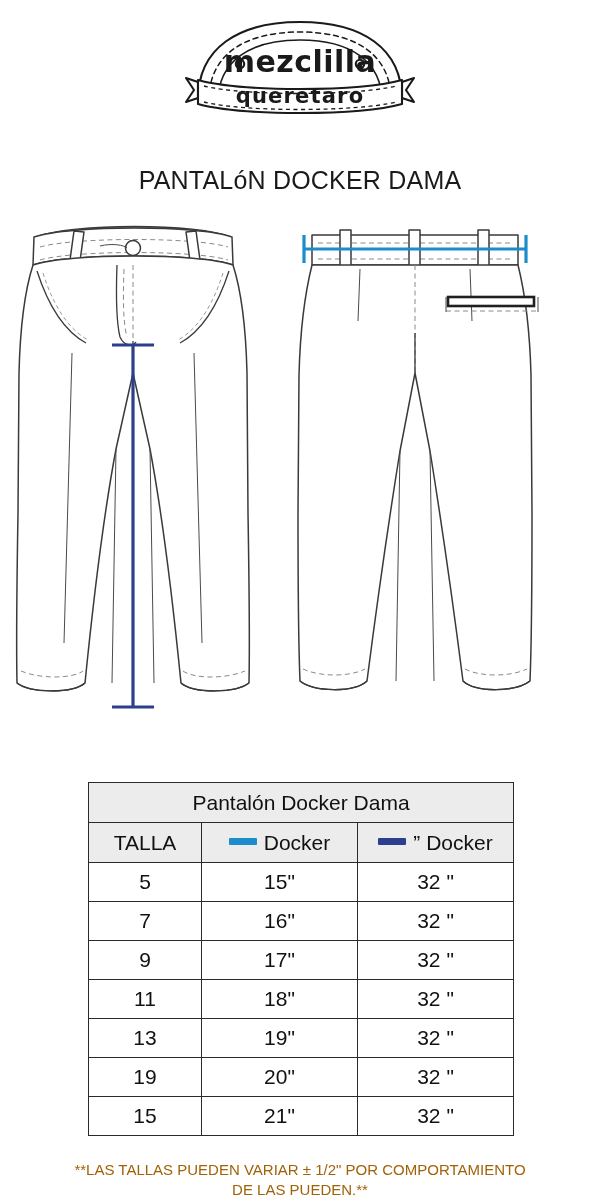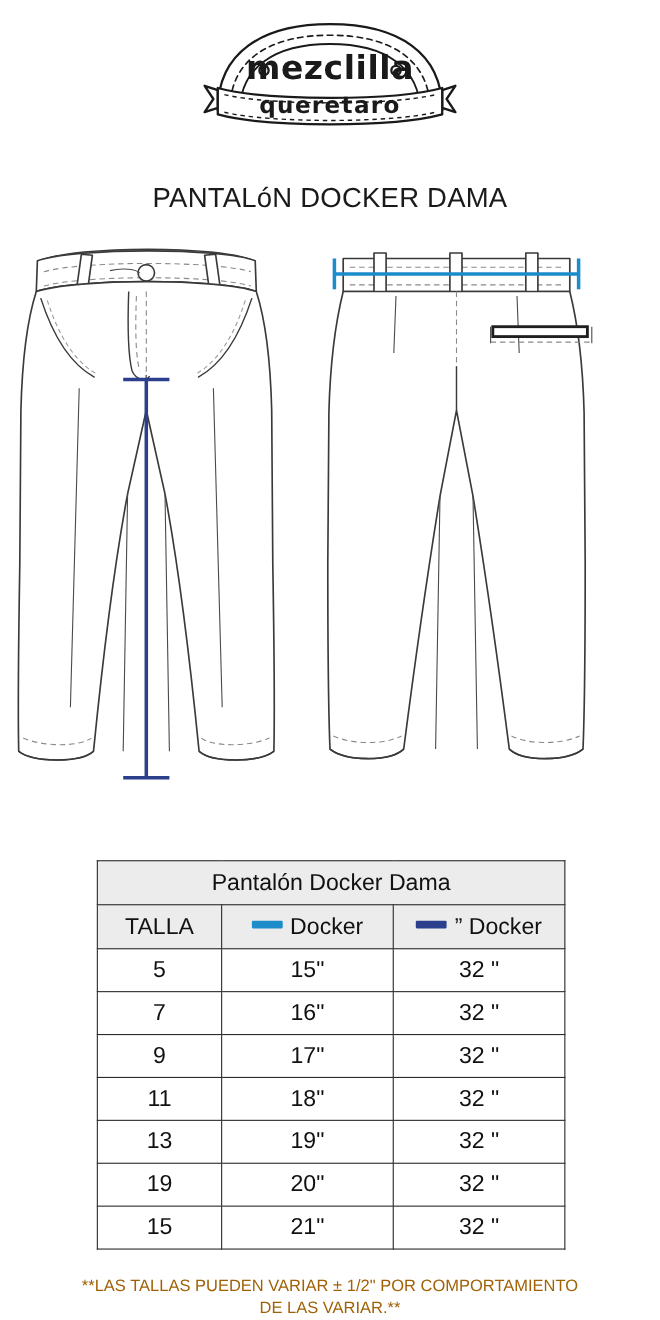--- a/index.html
+++ b/index.html
@@ -326,14 +326,14 @@
         <td class="tbl-body-cell">15</td>
         <td class="tbl-body-cell">21"</td>
         <td class="tbl-body-cell">32 "</td>
       </tr>
     </tbody>
   </table>
 </div>
 
 <div class="footer-note">
   <div>**LAS TALLAS PUEDEN VARIAR ± 1/2" POR COMPORTAMIENTO</div>
-  <div>DE LAS VARIAR.**</div>
+  <div>DE LAS PUEDEN.**</div>
 </div>
 
 </body></html>

